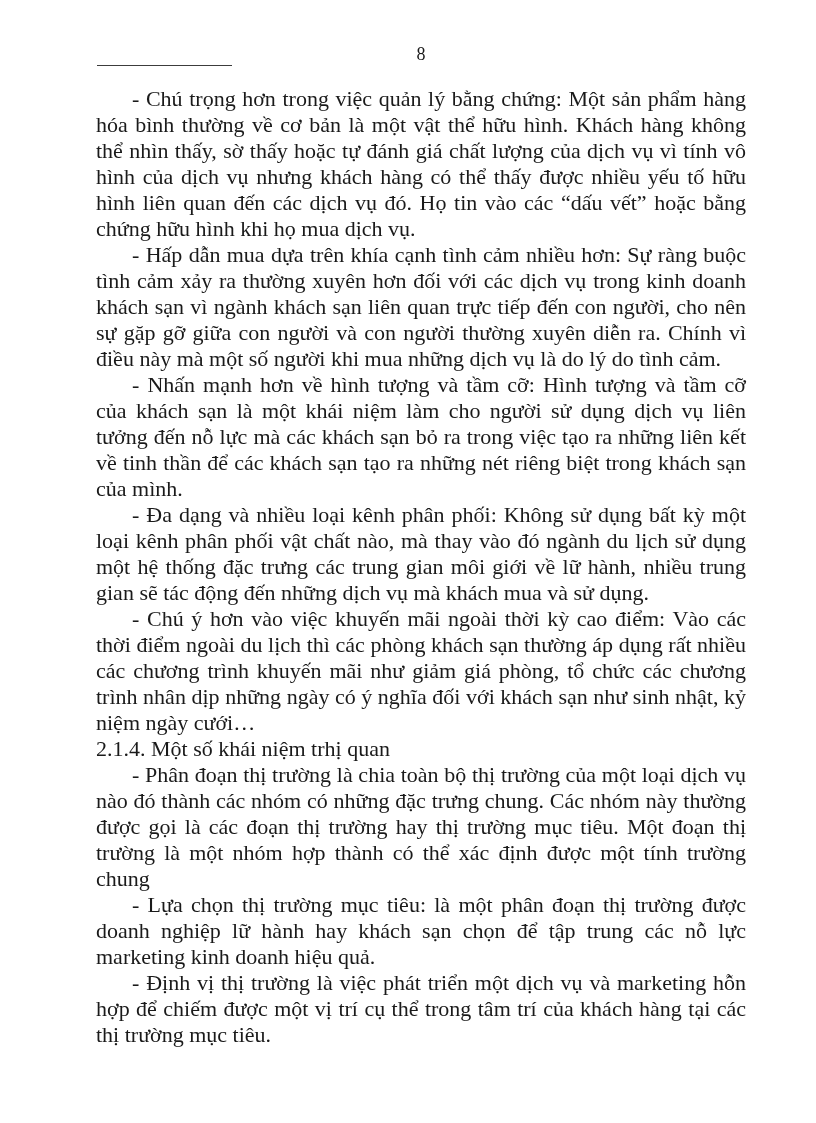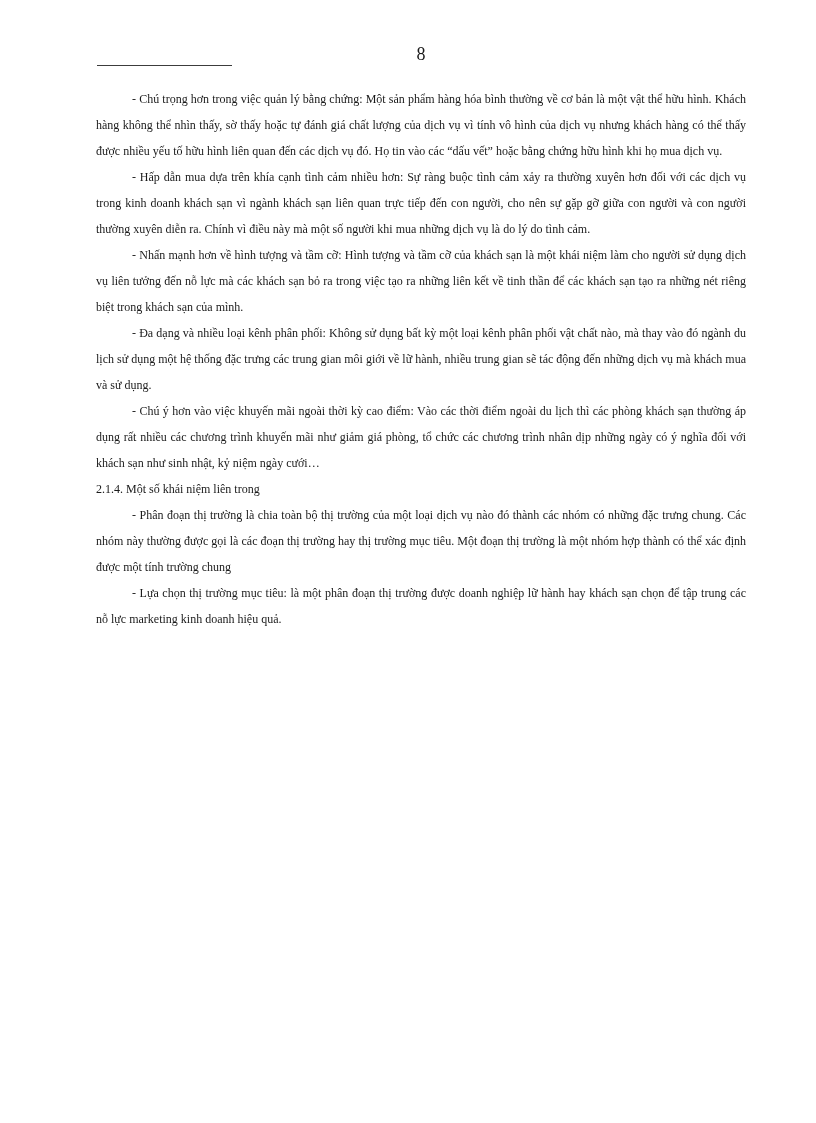--- a/index.html
+++ b/index.html
@@ -31,21 +31,21 @@
     left: 97px;
     width: 135px;
     height: 0;
     border-top: 1.4px solid #3c3c3c;
   }
   .body-text {
     position: absolute;
     top: 86px;
     left: 96px;
     width: 650px;
-    font-size: 12px;
+    font-size: 22px;
     line-height: 26px;
     text-align: justify;
     hyphens: none;
   }
   .para {
     margin: 0;
     padding: 0;
     text-indent: 36px;
   }
   .heading {
@@ -60,18 +60,19 @@
   <div class="page-number">8</div>
 
   <div class="header-rule"></div>
 
   <div class="body-text">
     <p class="para">- Chú trọng hơn trong việc quản lý bằng chứng: Một sản phẩm hàng hóa bình thường về cơ bản là một vật thể hữu hình. Khách hàng không thể nhìn thấy, sờ thấy hoặc tự đánh giá chất lượng của dịch vụ vì tính vô hình của dịch vụ nhưng khách hàng có thể thấy được nhiều yếu tố hữu hình liên quan đến các dịch vụ đó. Họ tin vào các “dấu vết” hoặc bằng chứng hữu hình khi họ mua dịch vụ.</p>
     <p class="para">- Hấp dẫn mua dựa trên khía cạnh tình cảm nhiều hơn: Sự ràng buộc tình cảm xảy ra thường xuyên hơn đối với các dịch vụ trong kinh doanh khách sạn vì ngành khách sạn liên quan trực tiếp đến con người, cho nên sự gặp gỡ giữa con người và con người thường xuyên diễn ra. Chính vì điều này mà một số người khi mua những dịch vụ là do lý do tình cảm.</p>
     <p class="para">- Nhấn mạnh hơn về hình tượng và tầm cỡ: Hình tượng và tầm cỡ của khách sạn là một khái niệm làm cho người sử dụng dịch vụ liên tưởng đến nỗ lực mà các khách sạn bỏ ra trong việc tạo ra những liên kết về tinh thần để các khách sạn tạo ra những nét riêng biệt trong khách sạn của mình.</p>
     <p class="para">- Đa dạng và nhiều loại kênh phân phối: Không sử dụng bất kỳ một loại kênh phân phối vật chất nào, mà thay vào đó ngành du lịch sử dụng một hệ thống đặc trưng các trung gian môi giới về lữ hành, nhiều trung gian sẽ tác động đến những dịch vụ mà khách mua và sử dụng.</p>
     <p class="para">- Chú ý hơn vào việc khuyến mãi ngoài thời kỳ cao điểm: Vào các thời điểm ngoài du lịch thì các phòng khách sạn thường áp dụng rất nhiều các chương trình khuyến mãi như giảm giá phòng, tổ chức các chương trình nhân dịp những ngày có ý nghĩa đối với khách sạn như sinh nhật, kỷ niệm ngày cưới…</p>
-    <p class="para heading">2.1.4. Một số khái niệm liên trong</p>
+    <p class="para heading">2.1.4. Một số khái niệm trhị quan</p>
     <p class="para">- Phân đoạn thị trường là chia toàn bộ thị trường của một loại dịch vụ nào đó thành các nhóm có những đặc trưng chung. Các nhóm này thường được gọi là các đoạn thị trường hay thị trường mục tiêu. Một đoạn thị trường là một nhóm hợp thành có thể xác định được một tính trường chung</p>
     <p class="para">- Lựa chọn thị trường mục tiêu: là một phân đoạn thị trường được doanh nghiệp lữ hành hay khách sạn chọn để tập trung các nỗ lực marketing kinh doanh hiệu quả.</p>
+    <p class="para">- Định vị thị trường là việc phát triển một dịch vụ và marketing hỗn hợp để chiếm được một vị trí cụ thể trong tâm trí của khách hàng tại các thị trường mục tiêu.</p>
   </div>
 
 </div>
 
 </body></html>

